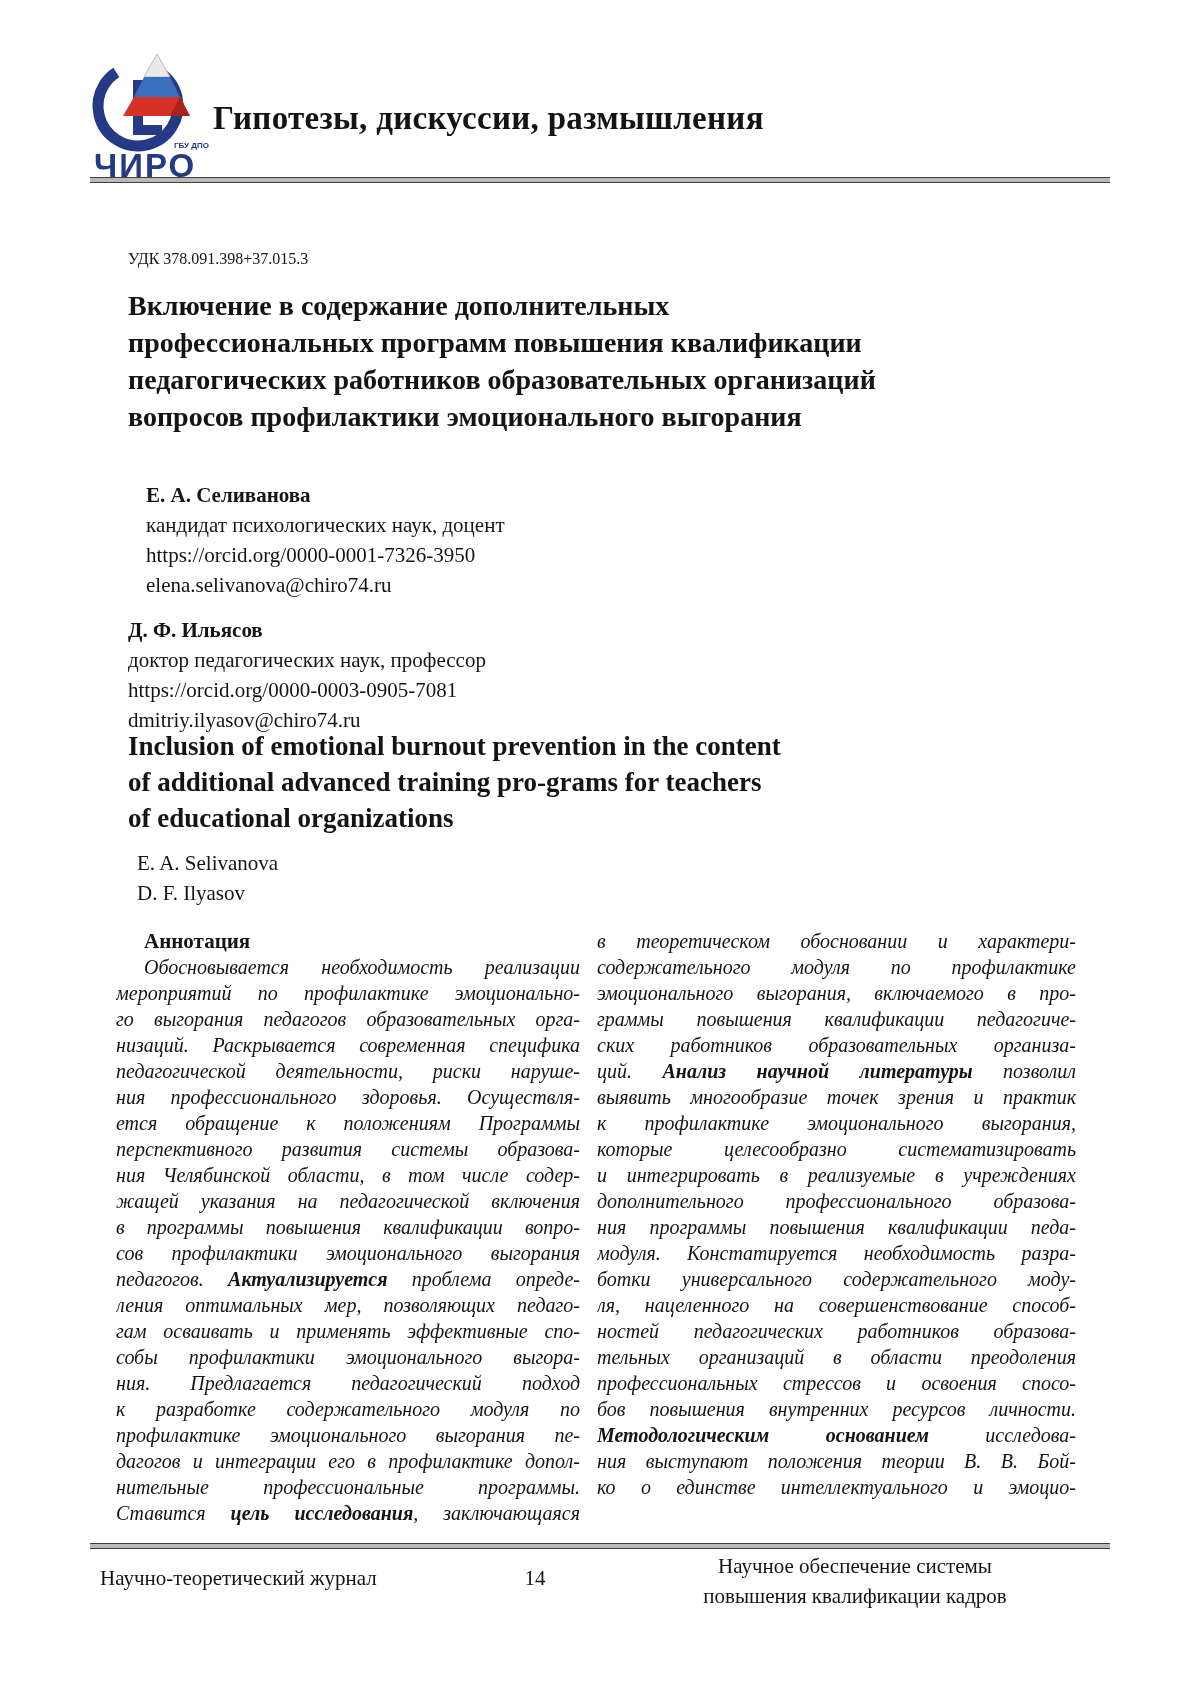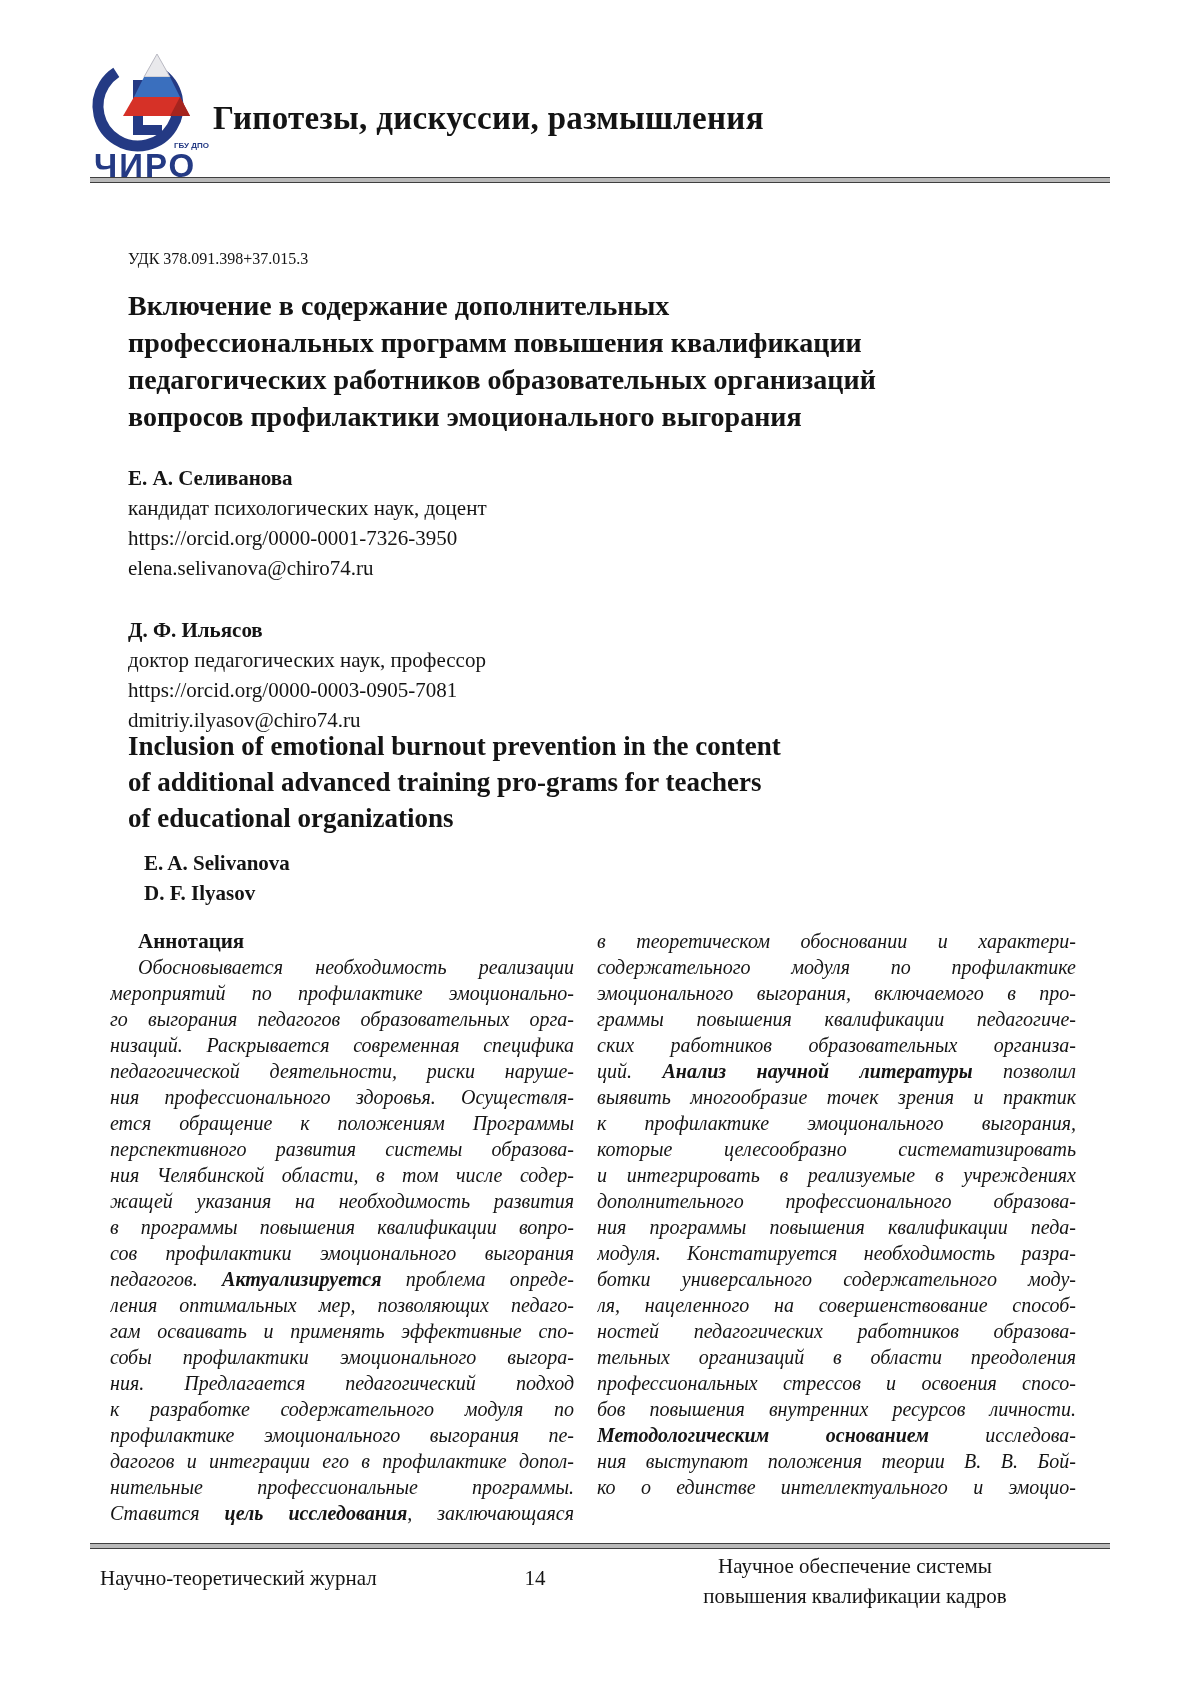--- a/index.html
+++ b/index.html
@@ -14,28 +14,28 @@
   
   .logo{position:absolute;left:86px;top:50px;width:132px;height:130px;}
   .band-title{position:absolute;left:213px;top:100px;font-weight:bold;font-size:33px;letter-spacing:0.3px;}
   .rule{position:absolute;left:90px;width:1020px;height:4px;background:#b9b9b9;border-top:1px solid #3f3f3f;border-bottom:1px solid #3f3f3f;}
   .rule-top{top:177px;}
   .rule-bottom{top:1543px;}
   
   .udc{position:absolute;left:128px;top:250px;font-size:16px;}
   .title-ru{position:absolute;left:128px;top:287px;width:930px;font-weight:bold;font-size:28px;line-height:37px;}
   .author-block{position:absolute;left:128px;font-size:21px;line-height:30px;}
-  .ab1{top:463px;}
+  .ab1{top:480px;margin-left:18px;}
   .ab2{top:615px;}
   .author-name{font-weight:bold;}
   .title-en{position:absolute;left:128px;top:728px;width:930px;font-weight:bold;font-size:27px;line-height:36px;}
-  .authors-en{position:absolute;left:144px;top:848px;font-weight:bold;font-size:21px;line-height:30px;}
+  .authors-en{position:absolute;left:137px;top:848px;font-weight:normal;font-size:21px;line-height:30px;}
   
   .col{position:absolute;top:928px;}
-  .col-left{left:110px;width:464px;}
+  .col-left{left:116px;width:464px;}
   .col-right{left:597px;width:479px;}
   .aheading{font-weight:bold;font-size:21px;line-height:26px;padding-left:28px;}
   .jline{
     font-style:italic;font-size:20px;line-height:26px;
     text-align:justify;text-align-last:justify;
     white-space:nowrap;
     overflow:hidden;
   }
   .jline b{font-weight:bold;}
   [data-indent-first="true"] .jline:first-of-type{padding-left:28px;}
@@ -111,21 +111,21 @@
     <div>
         <div class="jline">Обосновывается необходимость реализации</div>
         <div class="jline">мероприятий по профилактике эмоционально-</div>
         <div class="jline">го выгорания педагогов образовательных орга-</div>
         <div class="jline">низаций. Раскрывается современная специфика</div>
         <div class="jline">педагогической деятельности, риски наруше-</div>
         <div class="jline">ния профессионального здоровья. Осуществля-</div>
         <div class="jline">ется обращение к положениям Программы</div>
         <div class="jline">перспективного развития системы образова-</div>
         <div class="jline">ния Челябинской области, в том числе содер-</div>
-        <div class="jline">жащей указания на необходимость развития</div>
+        <div class="jline">жащей указания на педагогической включения</div>
         <div class="jline">в программы повышения квалификации вопро-</div>
         <div class="jline">сов профилактики эмоционального выгорания</div>
         <div class="jline">педагогов. <b>Актуализируется</b> проблема опреде-</div>
         <div class="jline">ления оптимальных мер, позволяющих педаго-</div>
         <div class="jline">гам осваивать и применять эффективные спо-</div>
         <div class="jline">собы профилактики эмоционального выгора-</div>
         <div class="jline">ния. Предлагается педагогический подход</div>
         <div class="jline">к разработке содержательного модуля по</div>
         <div class="jline">профилактике эмоционального выгорания пе-</div>
         <div class="jline">дагогов и интеграции его в профилактике допол-</div>

